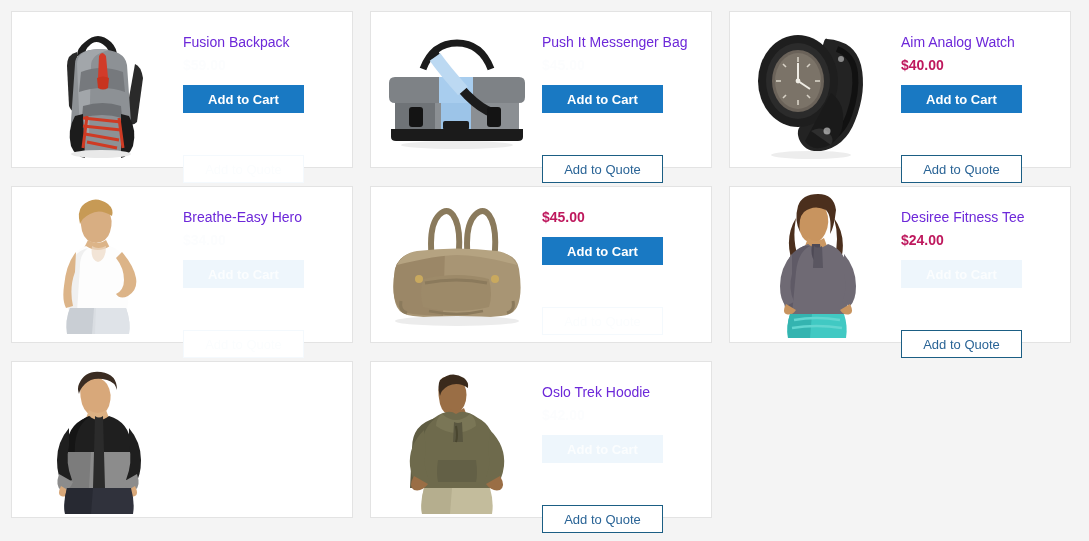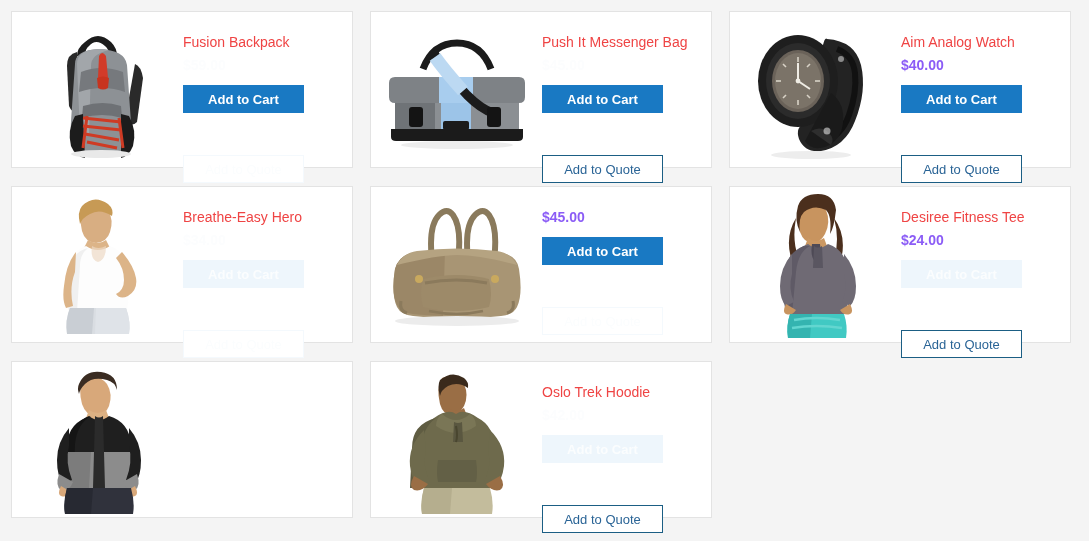--- a/index.html
+++ b/index.html
@@ -47,30 +47,30 @@
 
   .product-info {
     flex: 1 1 auto;
     padding: 22px 22px 0 0;
     box-sizing: border-box;
   }
 
   .product-name {
     font-size: 14px;
     line-height: 17px;
-    color: #ef4444;
+    color: #6d28d9;
     margin: 0 0 6px 0;
     white-space: nowrap;
   }
 
   .product-price {
     font-size: 14px;
     line-height: 17px;
     font-weight: bold;
-    color: #8b5cf6;
+    color: #be185d;
     margin: 0 0 11px 0;
   }
 
   .btn {
     display: block;
     width: 121px;
     height: 28px;
     line-height: 28px;
     text-align: center;
     font-size: 13px;

